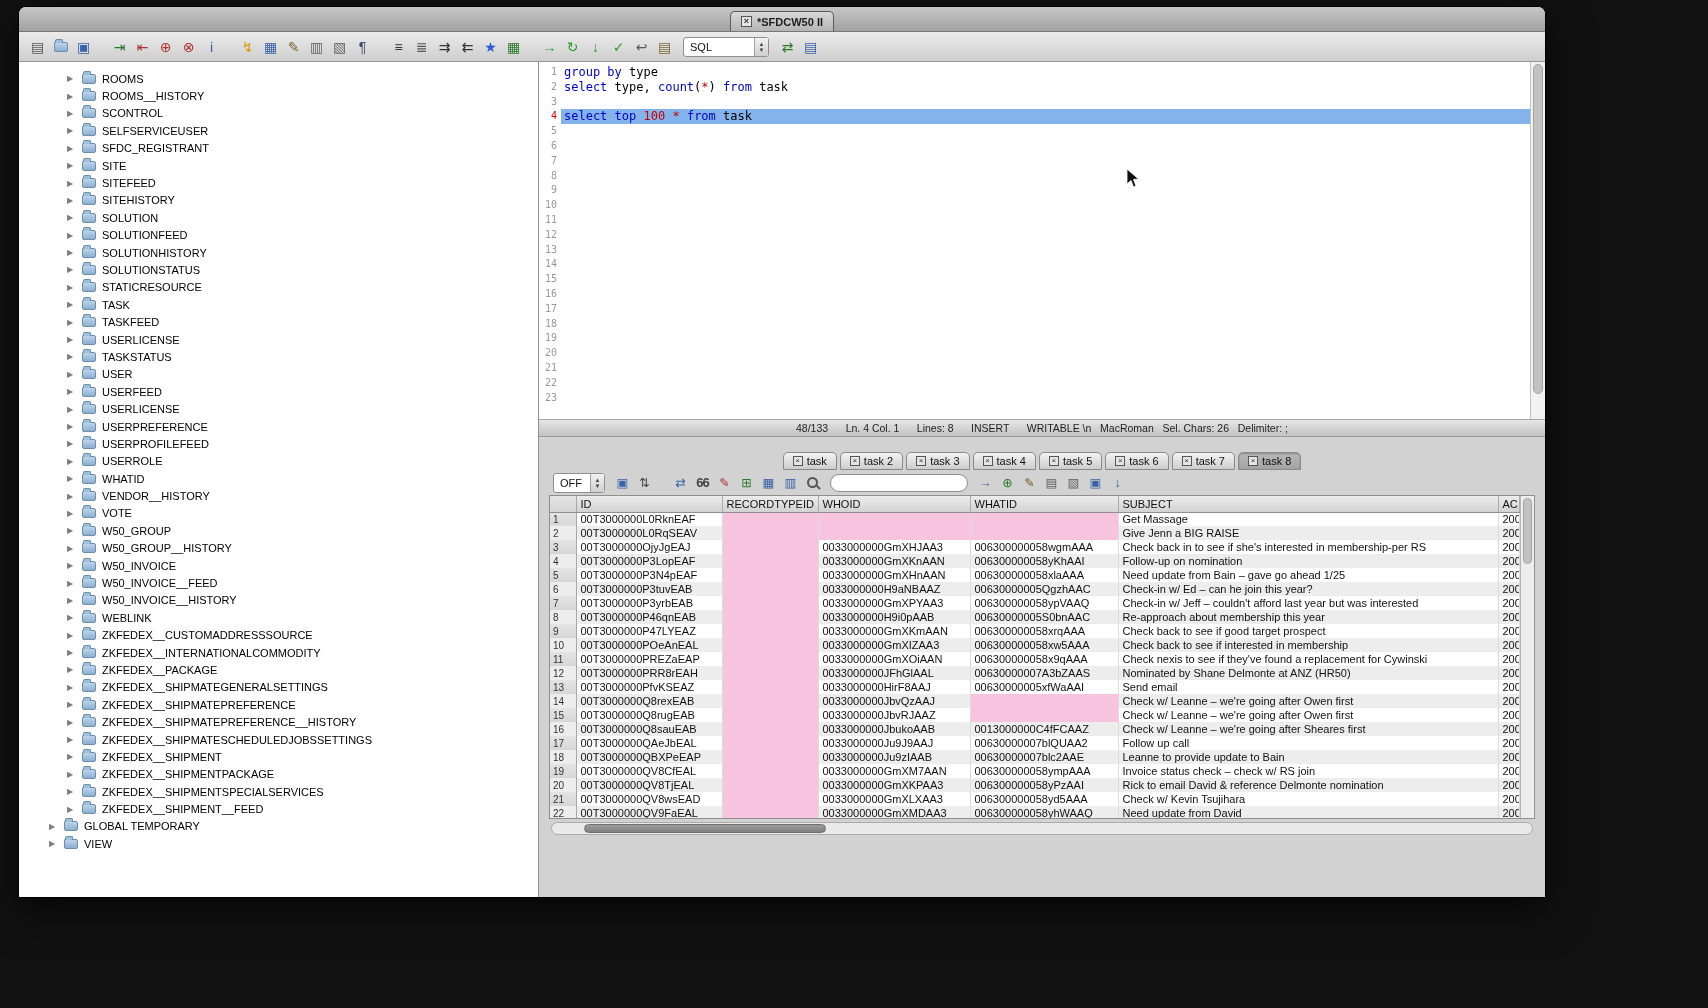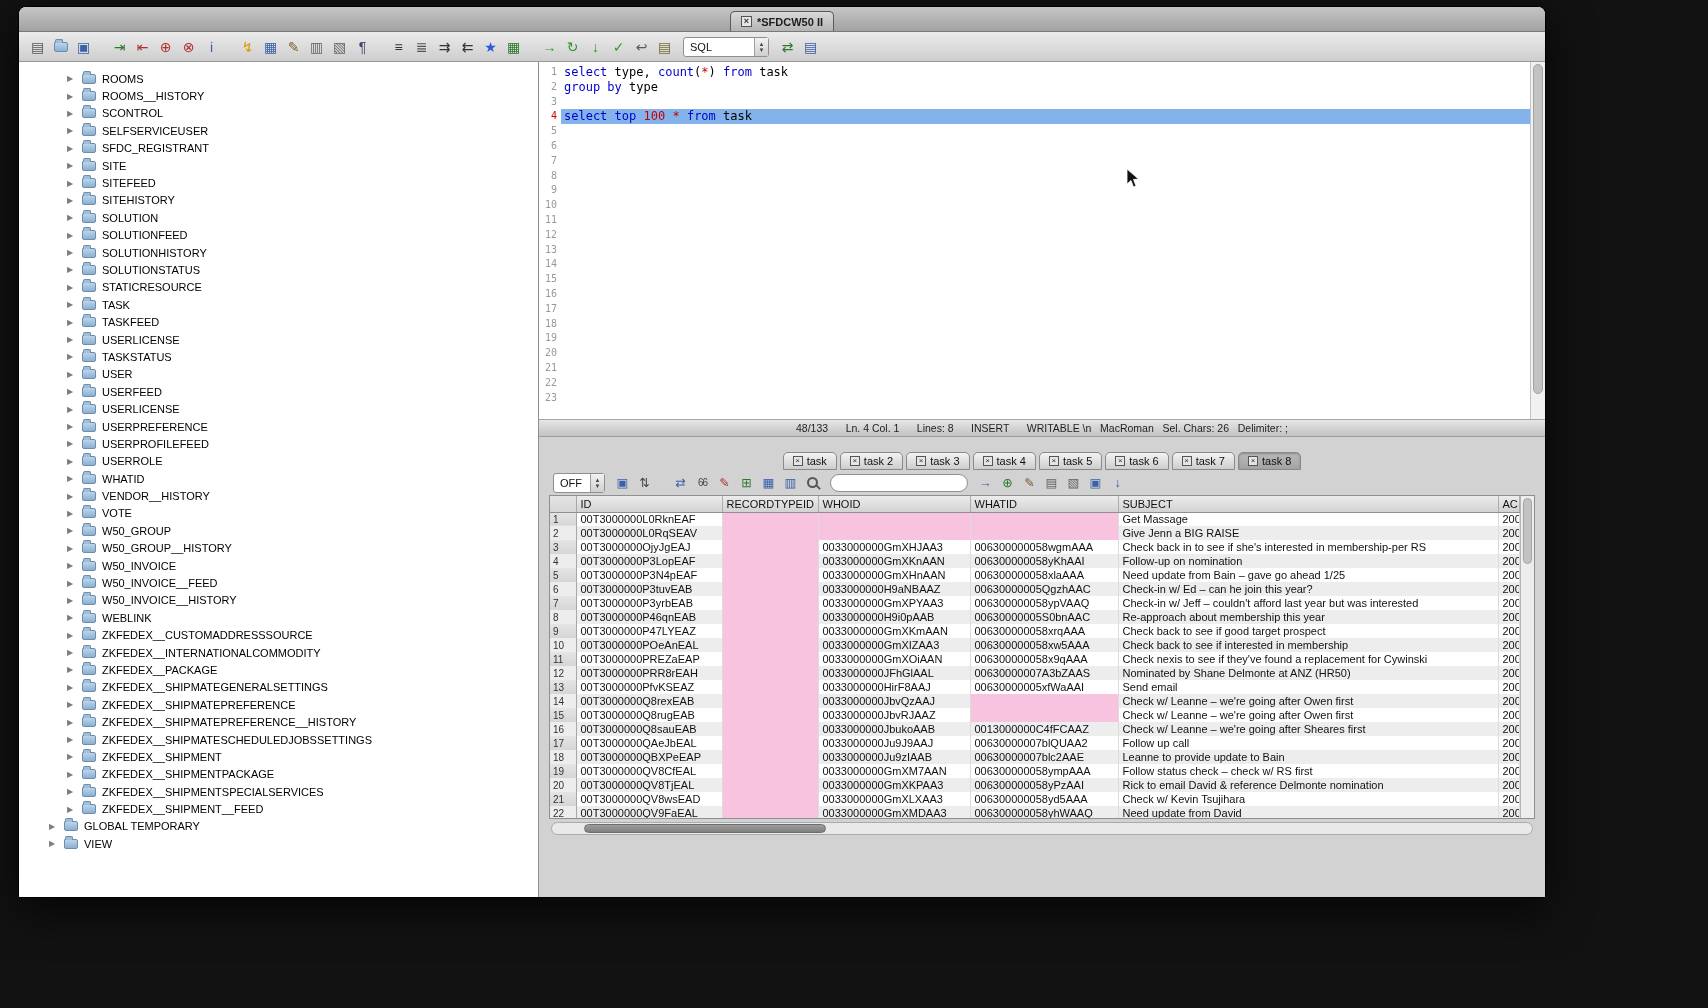--- a/index.html
+++ b/index.html
@@ -75,21 +75,21 @@
   .rgap{height:12px;flex:0 0 auto;}
   
   .rtabs{height:21px;flex:0 0 auto;display:flex;align-items:flex-end;justify-content:center;gap:3px;}
   .rtab{height:18px;padding:0 9px;display:flex;align-items:center;gap:4px;font-size:11px;color:#111;
     background:linear-gradient(#f3f3f3,#cdcdcd);border:1px solid #8a8a8a;border-radius:5px 5px 0 0;}
   .rtab.active{background:linear-gradient(#b9b9b9,#a3a3a3);box-shadow:inset 0 1px 2px rgba(0,0,0,.25);}
   .rtab .closebox{width:10px;height:10px;font-size:8px;line-height:8px;}
   
   .rtoolbar{height:25px;flex:0 0 auto;display:flex;align-items:center;padding:0 14px;gap:4px;}
   .rt-icon{width:19px;height:19px;display:flex;align-items:center;justify-content:center;font-size:12.5px;}
-  .quote66{font-size:10px;font-weight:normal;color:#444;letter-spacing:-1px;}
+  .quote66{font-size:13px;font-weight:bold;color:#444;letter-spacing:-1px;}
   .mag{width:11px;height:11px;border:2px solid #555;border-radius:50%;position:relative;display:inline-block;}
   .mag::after{content:"";position:absolute;width:6px;height:2px;background:#555;
     transform:rotate(45deg);right:-5px;bottom:-2px;}
   .search-field{width:138px;height:18px;border:1px solid #8f8f8f;border-radius:9px;background:#fff;
     font-size:11px;padding:0 8px;outline:none;margin:0 4px;}
   
   .grid-wrap{height:324px;flex:0 0 auto;margin:0 10px;background:#fff;
     border:1px solid #8f8f8f;display:flex;overflow:hidden;}
   table{border-collapse:collapse;table-layout:fixed;flex:1;width:958px;}
   th{height:16px;background:linear-gradient(#ececec,#d2d2d2);border-right:1px solid #adadad;
@@ -482,22 +482,22 @@
             <div class="gnum">16</div>
             <div class="gnum">17</div>
             <div class="gnum">18</div>
             <div class="gnum">19</div>
             <div class="gnum">20</div>
             <div class="gnum">21</div>
             <div class="gnum">22</div>
             <div class="gnum">23</div>
           </div>
         <div class="code">
+            <div class="cline"><span class="kw">group</span><span> </span><span class="kw">by</span><span> </span><span>type</span></div>
             <div class="cline"><span class="kw">select</span><span> </span><span>type</span><span>,</span><span> </span><span class="kw">count</span><span>(</span><span class="num">*</span><span>)</span><span> </span><span class="kw">from</span><span> </span><span>task</span></div>
-            <div class="cline"><span class="kw">group</span><span> </span><span class="kw">by</span><span> </span><span>type</span></div>
             <div class="cline">&nbsp;</div>
             <div class="cline sel"><span class="kw">select</span><span> </span><span class="kw">top</span><span> </span><span class="num">100</span><span> </span><span class="num">*</span><span> </span><span class="kw">from</span><span> </span><span>task</span></div>
             <div class="cline">&nbsp;</div>
             <div class="cline">&nbsp;</div>
             <div class="cline">&nbsp;</div>
             <div class="cline">&nbsp;</div>
             <div class="cline">&nbsp;</div>
             <div class="cline">&nbsp;</div>
             <div class="cline">&nbsp;</div>
             <div class="cline">&nbsp;</div>
@@ -803,21 +803,21 @@
                 <td>00630000007blc2AAE</td>
                 <td>Leanne to provide update to Bain</td>
                 <td>200</td>
               </tr>
               <tr>
                 <td class="rownum">19</td>
                 <td>00T3000000QV8CfEAL</td>
                 <td class="nullcell"></td>
                 <td>0033000000GmXM7AAN</td>
                 <td>006300000058ympAAA</td>
-                <td>Follow status check – check w/ RS first</td>
+                <td>Invoice status check – check w/ RS join</td>
                 <td>200</td>
               </tr>
               <tr class="even">
                 <td class="rownum">20</td>
                 <td>00T3000000QV8TjEAL</td>
                 <td class="nullcell"></td>
                 <td>0033000000GmXKPAA3</td>
                 <td>006300000058yPzAAI</td>
                 <td>Rick to email David &amp; reference Delmonte nomination</td>
                 <td>200</td>

